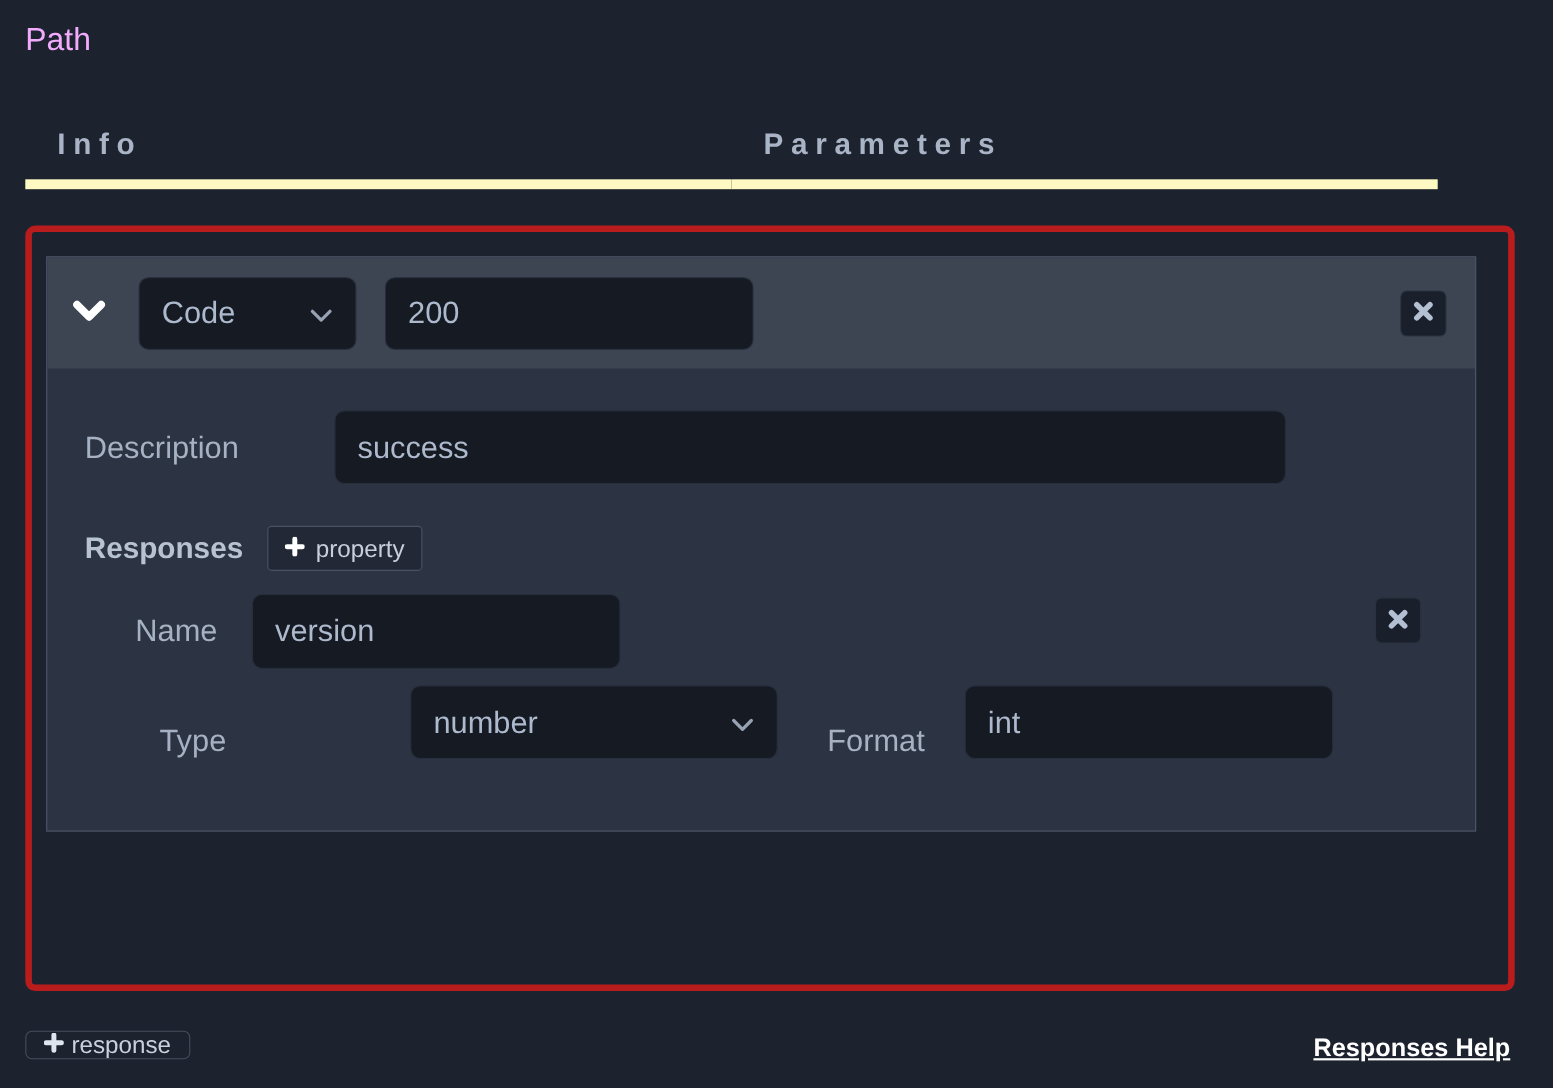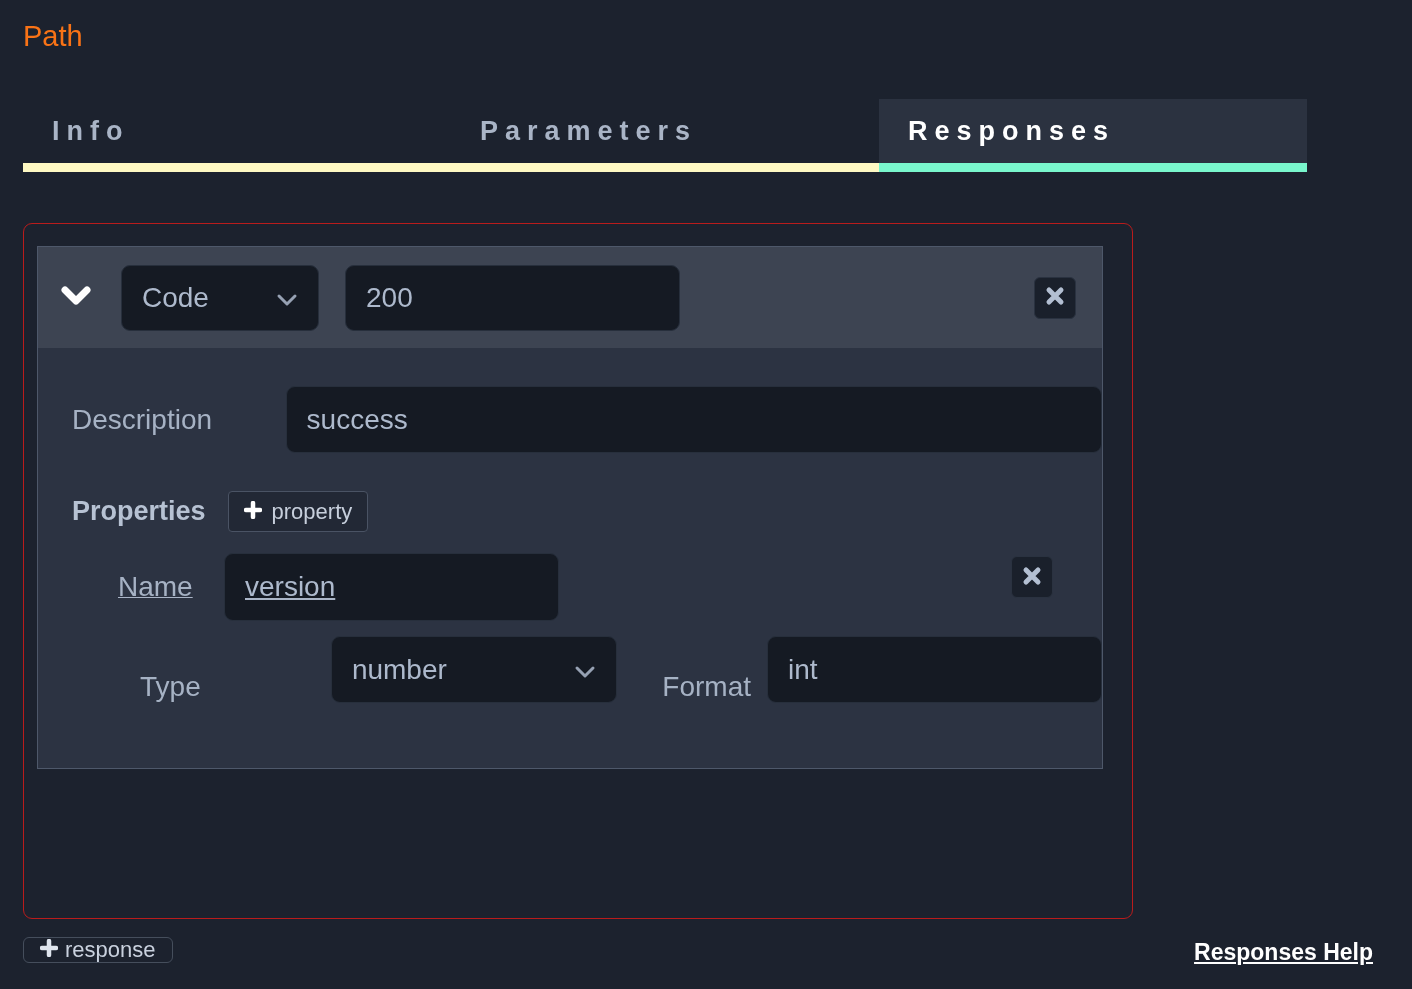--- a/index.html
+++ b/index.html
@@ -9,21 +9,21 @@
     font-family: "Liberation Sans", "DejaVu Sans", sans-serif;
     position: relative;
     overflow: hidden;
     color: #a9b4c6;
   }
 
   .page-title {
     position: absolute;
     left: 23px; top: 20px;
     font-size: 29px;
-    color: #f97316;
+    color: #f0abfc;
   }
 
   
   .tabs {
     position: absolute;
     left: 23px; top: 99px;
     width: 1284px; height: 73px;
     display: flex;
   }
   .tab {
@@ -41,25 +41,24 @@
   .tab.active {
     background: #2b3240;
     color: #ffffff;
     border-bottom-color: #79f7cd;
   }
 
   
   .responses-container {
     position: absolute;
     left: 23px; top: 205px;
-    width: 1110px; height: 696px;
-    border: 1px solid #b91c1c;
+    width: 1354px; height: 696px;
+    border: 6px solid #b91c1c;
     border-radius: 9px;
     padding: 22px 29px 22px 13px;
-    margin-top: 18px;
   }
 
   
   .response-card {
     width: 100%;
     border: 1px solid #4e586a;
     background: #2c3342;
   }
   .card-header {
     height: 101px;
@@ -125,21 +124,21 @@
     border-radius: 4px;
     display: flex; align-items: center;
     gap: 10px;
     padding: 0 15px;
     color: #c7cfdc;
     font-size: 22px;
     font-family: "Liberation Sans", "DejaVu Sans", sans-serif;
     cursor: pointer;
   }
 
-  .row-name { margin-top: 21px; margin-left: 46px; text-decoration: underline; }
+  .row-name { margin-top: 21px; margin-left: 46px; }
   .row-name .label-box { width: 106px; }
   .field-name { width: 335px; height: 68px; }
   .remove-property-btn {
     position: absolute;
     top: 208px; right: 49px;
   }
 
   .row-type { margin-top: 15px; margin-left: 68px; align-items: flex-end; }
   .row-type .label-box-type { width: 228px; }
   .select-type { width: 334px; height: 67px; gap: 20px; }
@@ -177,23 +176,20 @@
 
 <div class="page-title">Path</div>
 
 <div class="tabs">
   <div class="tab">
     <span>Info</span>
   </div>
   <div class="tab">
     <span>Parameters</span>
   </div>
-  <div class="tab active">
-    <span>Responses</span>
-  </div>
 </div>
 
 <div class="responses-container">
   <div class="response-card">
 
     <div class="card-header">
       <button class="collapse-btn">
         <span>
           <svg width="30" height="20" viewBox="0 0 30 20">
             <path d="M4 4 L15 15 L26 4" stroke="#ffffff" stroke-width="7" fill="none" stroke-linecap="round" stroke-linejoin="round"></path>
@@ -226,21 +222,21 @@
     <div class="card-body">
 
       <div class="row row-description">
         <div class="label-box">
           <span class="label">Description</span>
         </div>
         <input class="field field-description" type="text" value="success" style="">
       </div>
 
       <div class="row row-properties">
-        <span class="properties-label">Properties</span>
+        <span class="properties-label">Responses</span>
         <button class="add-btn">
           <span>
             <svg width="18" height="18" viewBox="0 0 18 18">
               <path d="M9 2 V16 M2 9 H16" stroke="#ffffff" stroke-width="4.5" stroke-linecap="round"></path>
             </svg>
           </span>
           <span>property</span>
         </button>
       </div>
 

